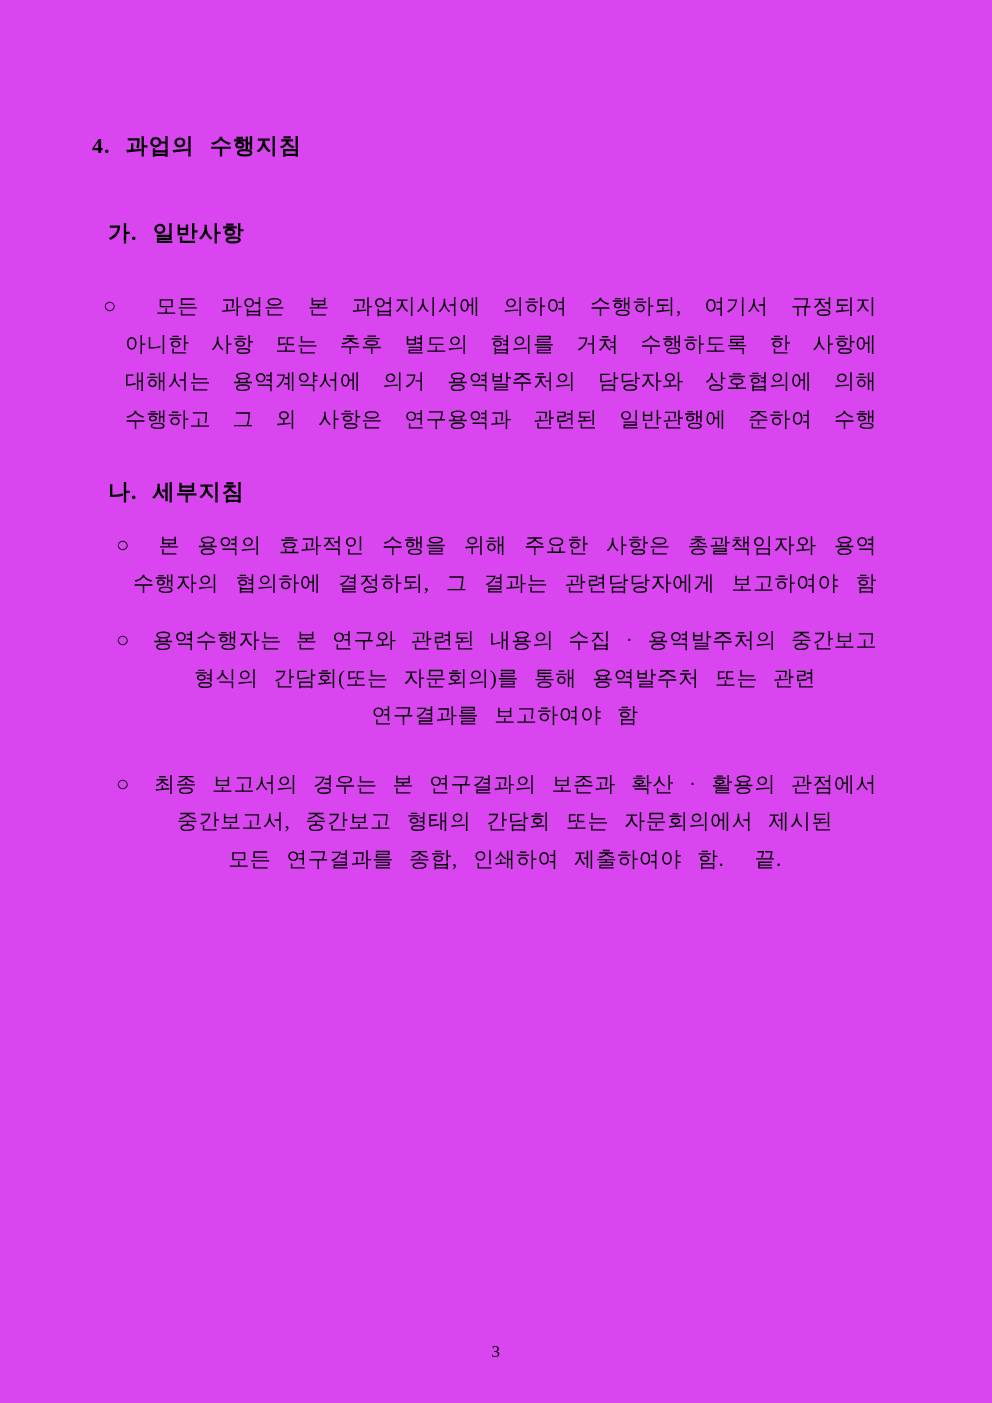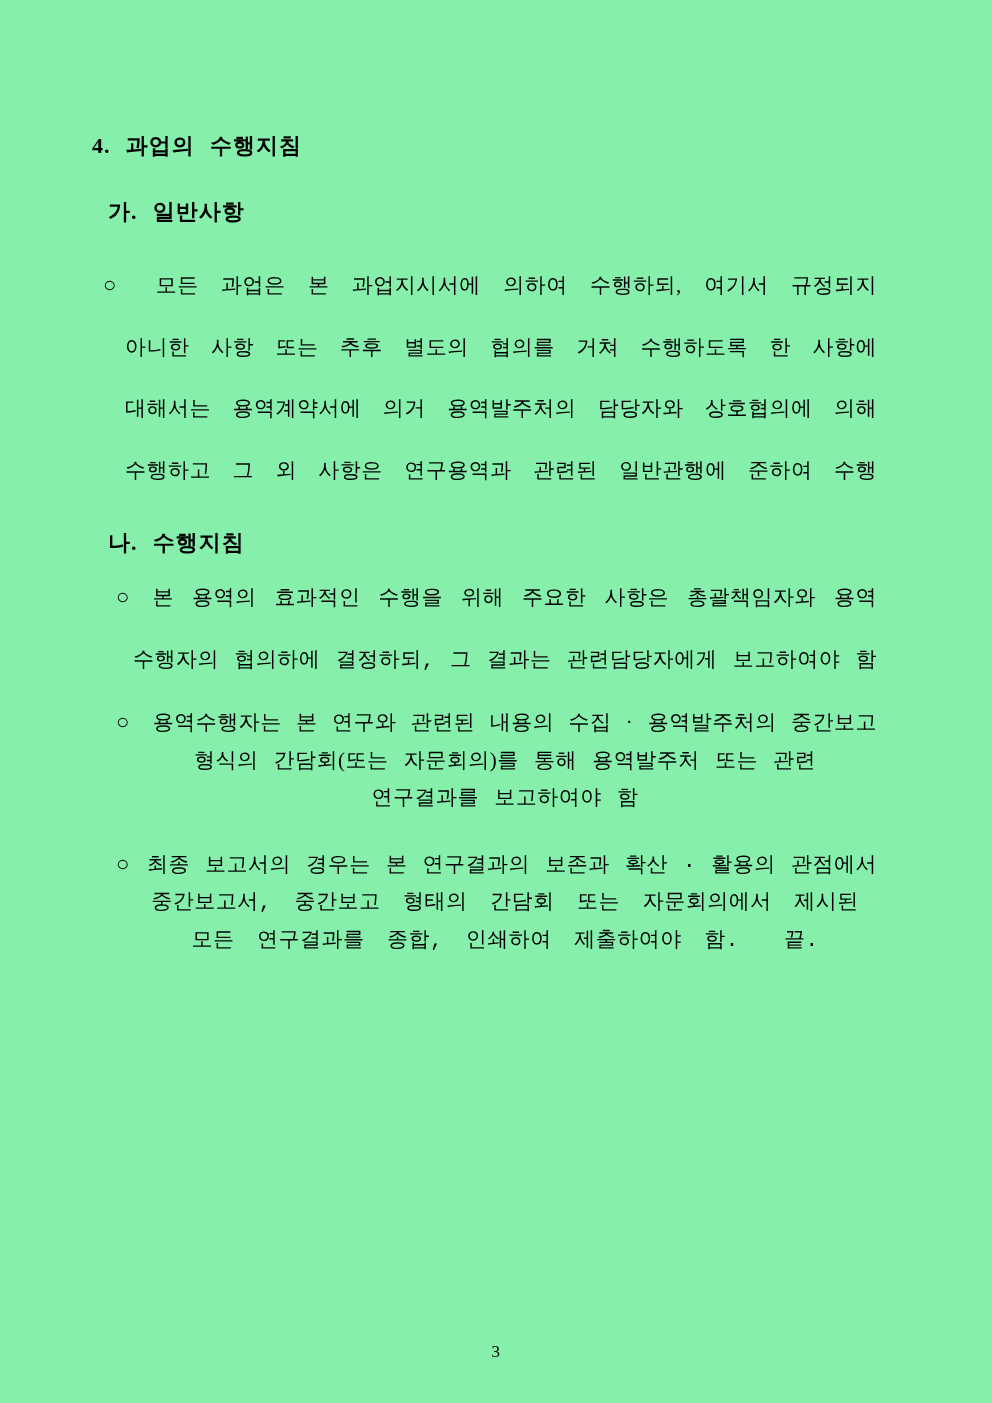--- a/index.html
+++ b/index.html
@@ -1,52 +1,52 @@
 <!DOCTYPE html>
 <html><head>
 <meta charset="utf-8">
 <style>
   html, body { margin: 0; padding: 0; background: #ffffff; }
   .page {
     position: relative;
     width: 992px;
     height: 1403px;
-    background: #86efac;
+    background: #d946ef;
     box-sizing: border-box;
     padding: 0 115px 0 92px;
     font-family: "Liberation Serif", "DejaVu Serif", serif;
     color: #000000;
     overflow: hidden;
   }
   
   .h {
     font-weight: bold;
     font-size: 22px;
     line-height: 26px;
     letter-spacing: 1px;
     word-spacing: 0.4em;
   }
   .h4  { margin-top: 133px; }
-  .hga { margin-top: 40px; margin-left: 16px; }
+  .hga { margin-top: 61px; margin-left: 16px; }
   .hna { margin-top: 41px; margin-left: 16px; }
   .h5  { margin-top: 79px; }
 
   
   .b-p1  { margin-top: 41px; }
-  .b-na1 { margin-top: 21px; font-family: Liberation Mono, monospace; }
+  .b-na1 { margin-top: 21px; }
   .b-na2 { margin-top: 19px; }
-  .b-s5  { margin-top: 30px; font-family: Liberation Mono, monospace; }
+  .b-s5  { margin-top: 30px; }
 
   
   .ln {
     font-size: 21px;
     line-height: 37.5px;
     letter-spacing: 0.5px;
   }
-  .flush { text-align: justify; text-align-last: justify; margin-top: 24px; }
+  .flush { text-align: justify; text-align-last: justify; }
   .short { text-align: center; word-spacing: 0.45em; }
   .short, .short span { white-space: pre-wrap; }
 
   
   .pA .first { padding-left: 11px; }
   .pA .cont  { padding-left: 33px; }
   .pB .first { padding-left: 24px; }
   .pB .cont  { padding-left: 41px; }
 
   .marker { font-size: 22px; }
@@ -71,21 +71,21 @@
 
   <div class="h hga">가. 일반사항</div>
 
   <div class="bullet b-p1 pA">
     <div class="ln first flush"><span class="marker">○</span> <span>모든 과업은 본 과업지시서에 의하여 수행하되, 여기서 규정되지</span></div>
     <div class="ln cont flush">아니한 사항 또는 추후 별도의 협의를 거쳐 수행하도록 한 사항에</div>
     <div class="ln cont flush">대해서는 용역계약서에 의거 용역발주처의 담당자와 상호협의에 의해</div>
     <div class="ln cont flush">수행하고 그 외 사항은 연구용역과 관련된 일반관행에 준하여 수행</div>
   </div>
 
-  <div class="h hna">나. 수행지침</div>
+  <div class="h hna">나. 세부지침</div>
 
   <div class="bullet b-na1 pB">
     <div class="ln first flush"><span class="marker">○</span> <span>본 용역의 효과적인 수행을 위해 주요한 사항은 총괄책임자와 용역</span></div>
     <div class="ln cont flush">수행자의 협의하에 결정하되, 그 결과는 관련담당자에게 보고하여야 함</div>
   </div>
 
   <div class="bullet b-na2 pB">
     <div class="ln first flush"><span class="marker">○</span> <span>용역수행자는 본 연구와 관련된 내용의 수집 · 용역발주처의 중간보고</span></div>
     <div class="ln cont short">형식의 간담회(또는 자문회의)를 통해 용역발주처 또는 관련</div>
     <div class="ln cont short">연구결과를 보고하여야 함</div>

